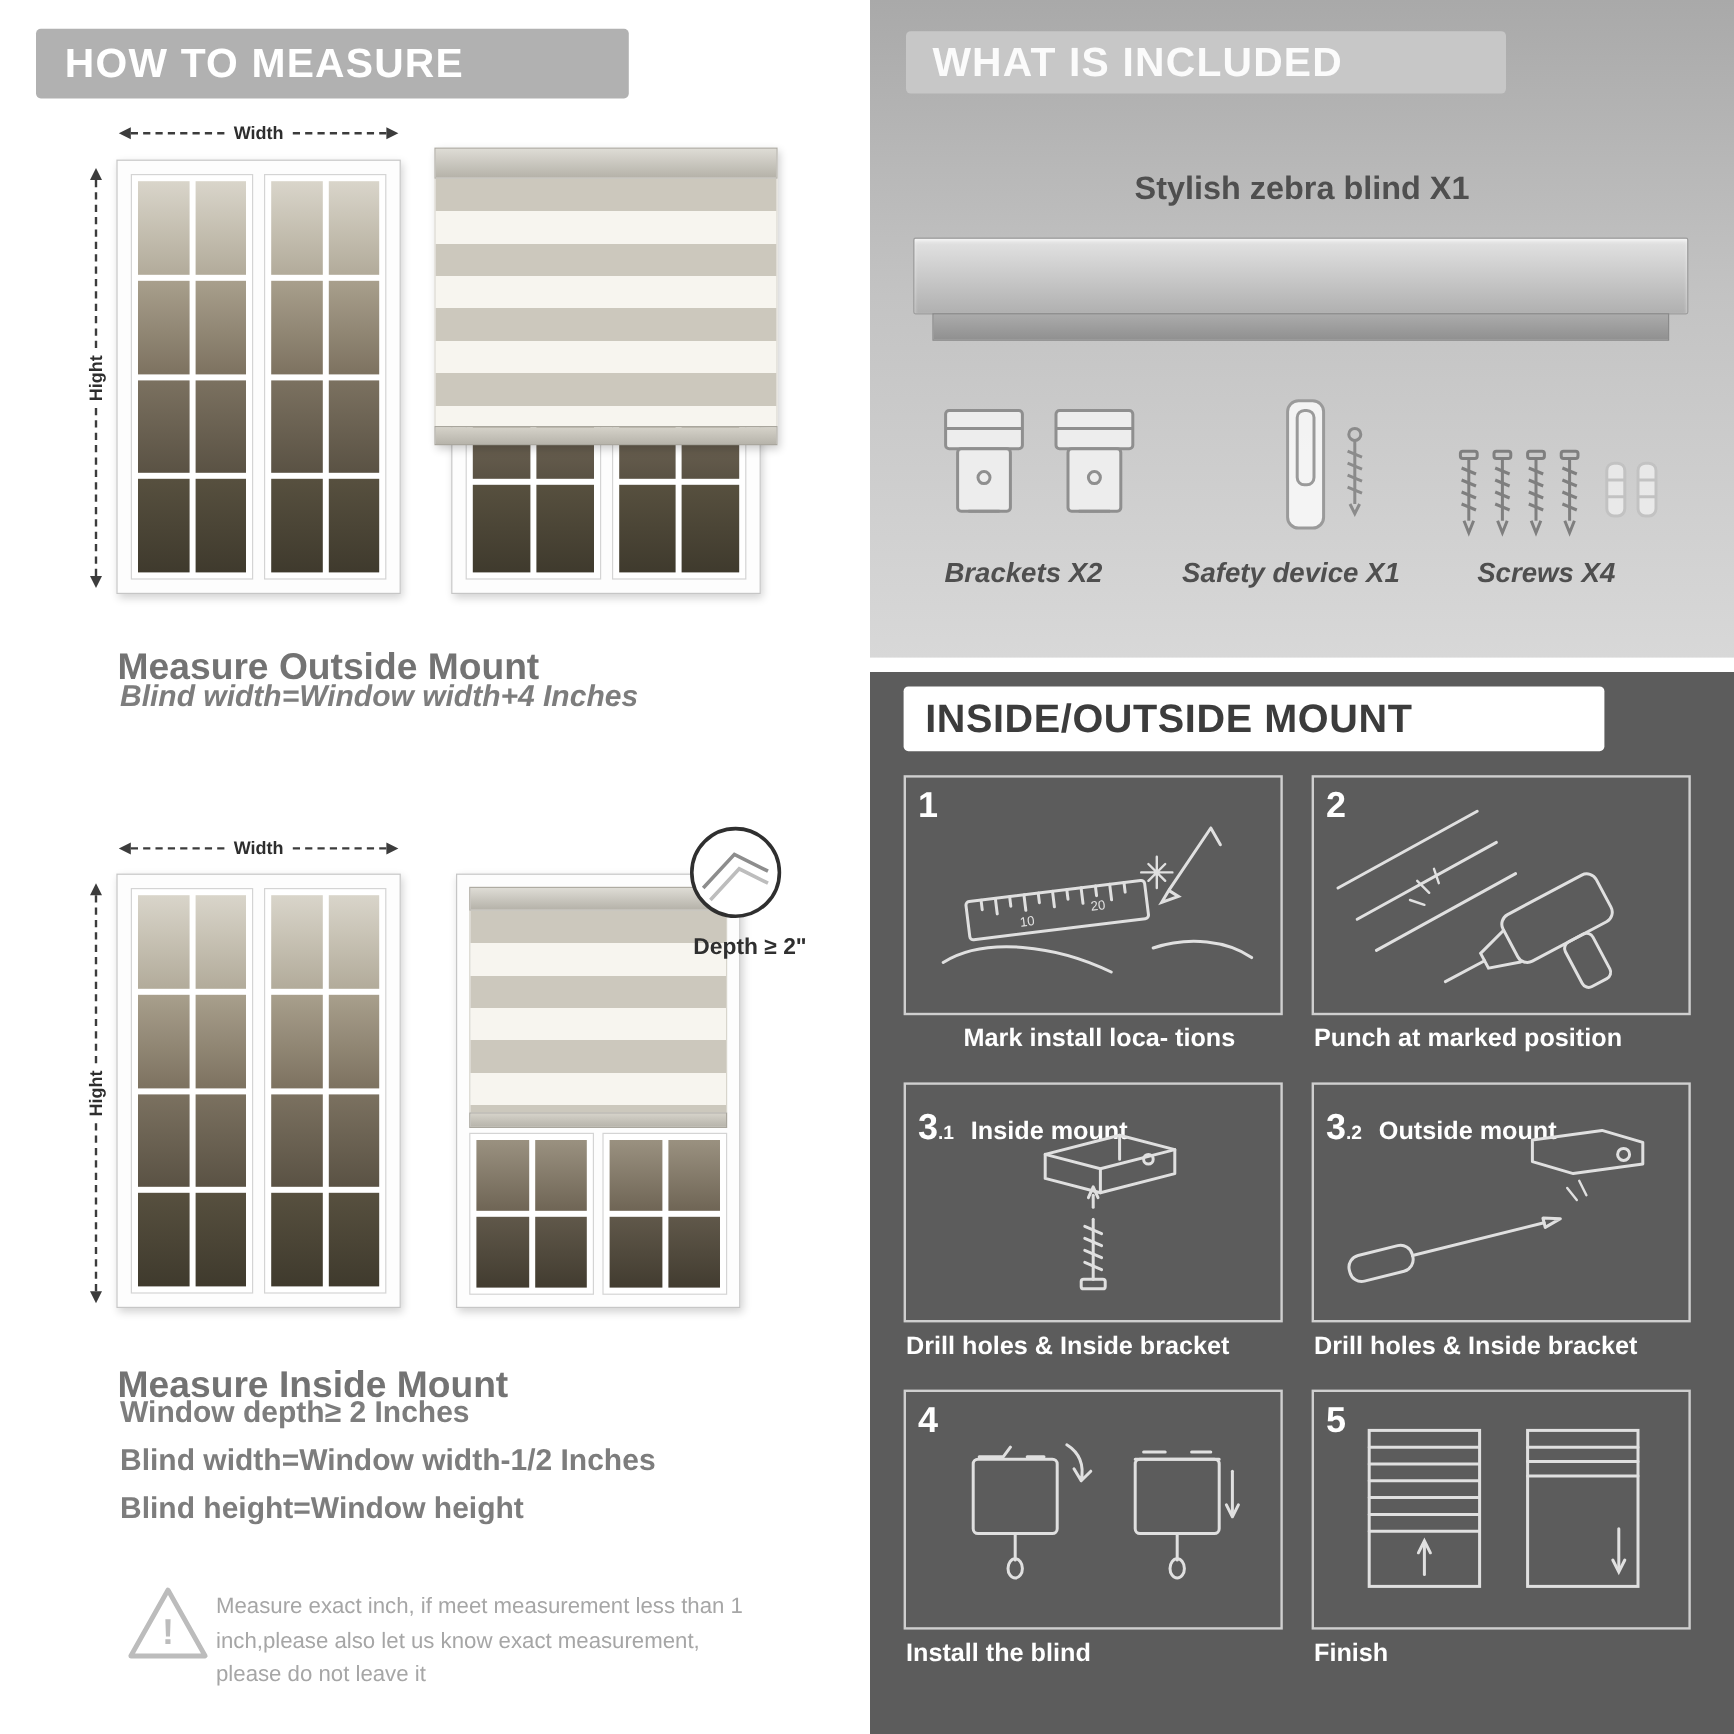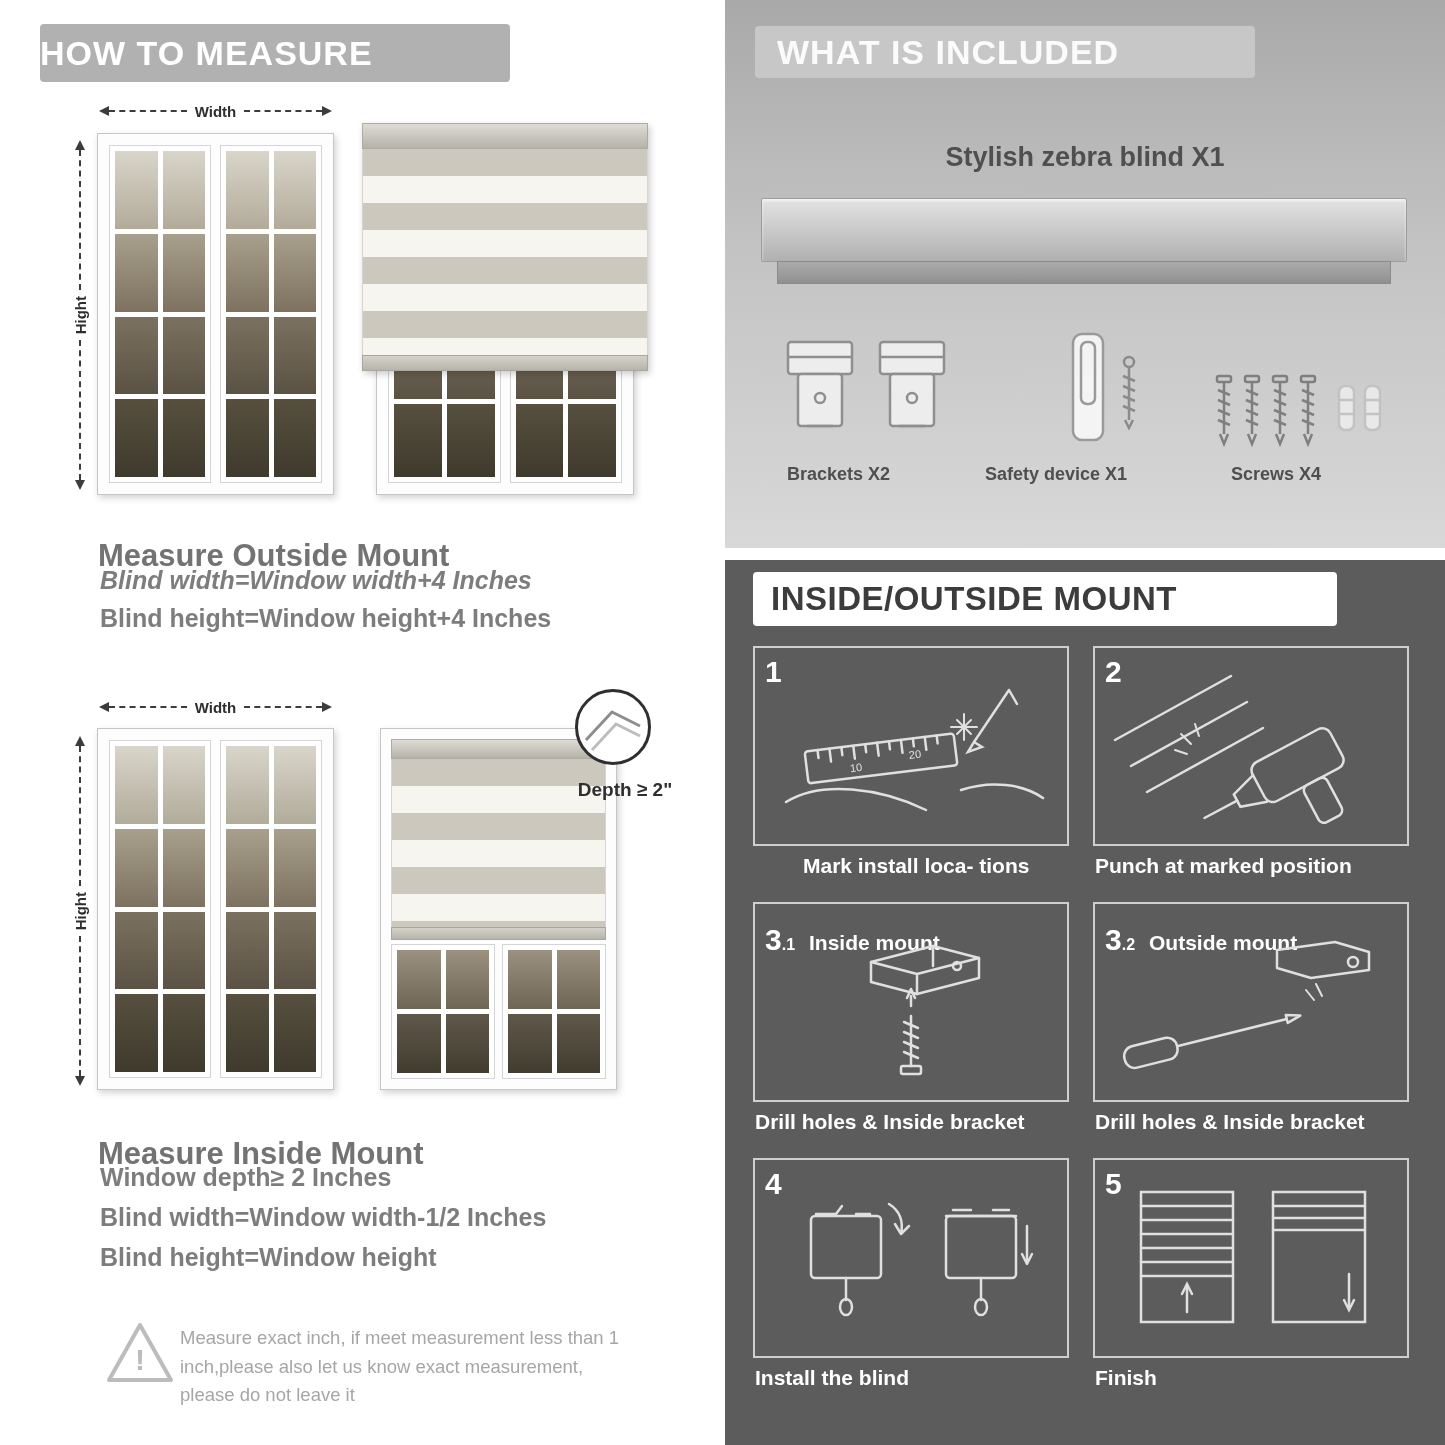--- a/index.html
+++ b/index.html
@@ -1,22 +1,22 @@
 <!DOCTYPE html>
 <html><head>
 <meta charset="utf-8">
 <style>
   html,body{margin:0;padding:0;background:#fff;}
   .canvas{position:relative;width:1445px;height:1445px;background:#fff;overflow:hidden;
           font-family:"Liberation Sans",sans-serif;}
 
   
   .left-header{position:absolute;left:30px;top:24px;width:470px;height:58px;background:#b1b1b1;
-    border-radius:4px;color:#fff;font-size:34px;font-weight:bold;line-height:58px;
-    letter-spacing:1px;margin-left:10px;}
+    border-radius:4px;color:#fff;font-size:34px;font-weight:bold;line-height:58px;padding-left:24px;
+    letter-spacing:1px;}
 
   .window{position:absolute;background:#fdfdfd;border:1px solid #c6c6c6;
     box-shadow:2px 3px 7px rgba(0,0,0,.18);padding:11px;display:flex;gap:9px;box-sizing:border-box;}
   .sash{flex:1;border:1px solid #d4d4d4;background:#fff;padding:5px;display:grid;
     grid-template-columns:1fr 1fr;grid-auto-rows:1fr;gap:5px;box-sizing:border-box;}
   .pane{min-height:0;}
   .sash .pane:nth-child(-n+2){background:linear-gradient(180deg,#d9d5ca,#b2ab9a);}
   .sash .pane:nth-child(n+3):nth-child(-n+4){background:linear-gradient(180deg,#a89f8c,#7d7260);}
   .sash .pane:nth-child(n+5):nth-child(-n+6){background:linear-gradient(180deg,#7b7160,#5a5244);}
   .sash .pane:nth-child(n+7){background:linear-gradient(180deg,#57503f,#3f3a2d);}
@@ -60,21 +60,21 @@
   .included-header{position:absolute;left:30px;top:26px;width:478px;height:52px;background:#c7c7c7;
     border-radius:4px;color:#fbfbfb;font-size:34px;font-weight:bold;line-height:52px;padding-left:22px;
     letter-spacing:1px;}
   .product-label{position:absolute;left:0;top:142px;width:100%;text-align:center;
     font-size:27px;font-weight:bold;color:#4f4f4f;}
   .cassette-big{position:absolute;left:36px;top:198px;width:646px;height:64px;border-radius:2px;
     background:linear-gradient(180deg,#e3e3e3 0%,#c7c7c7 55%,#b0b0b0 100%);
     border:1px solid #9d9d9d;box-shadow:inset 0 2px 3px rgba(255,255,255,.65);box-sizing:border-box;}
   .cassette-lip{position:absolute;left:52px;top:261px;width:614px;height:23px;
     background:linear-gradient(180deg,#ababab,#909090);border:1px solid #8a8a8a;box-sizing:border-box;}
-  .item-label{position:absolute;top:464px;font-size:18px;font-weight:bold;color:#4f4f4f;}
+  .item-label{position:absolute;top:464px;font-size:23px;font-weight:bold;color:#4f4f4f;font-style:italic;}
 
   
   .mount{position:absolute;left:725px;top:560px;width:720px;height:885px;background:#5c5c5c;}
   .mount-header{position:absolute;left:28px;top:12px;width:566px;height:54px;background:#fff;
     border-radius:4px;color:#3c3c3c;font-size:33px;font-weight:bold;line-height:54px;padding-left:18px;
     letter-spacing:.5px;}
   .cell{position:absolute;width:316px;height:200px;border:2px solid #cfcfcf;box-sizing:border-box;}
   .cellhead{position:absolute;top:7px;left:10px;color:#fff;font-weight:bold;display:flex;
     align-items:baseline;}
   .cellhead .num{font-size:30px;}
@@ -153,21 +153,20 @@
     </div>
     <div style="position:absolute;left:0;top:0;width:286px;box-shadow:2px 3px 7px rgba(0,0,0,.2);">
       <div class="cassette" style="height:26px;"></div>
       <div class="stripes" style="height:206px;"></div>
       <div class="bottomrail" style="height:16px;"></div>
     </div>
   </div>
 
   <div class="m-title" style="left:98px;top:514px;">Measure Outside Mount</div>
   <div class="m-rule" style="left:100px;top:566px;font-style:italic;">Blind width=Window width+4 Inches</div>
-  <div class="m-rule" style="left:100px;top:604px;">Blind height=Window height+4 Inches</div>
 
   <div class="harrow" style="left:99px;top:699px;width:233px;">
     <span class="ah l"></span>
     <span class="dash"></span>
     <span class="lbl">Width</span>
     <span class="dash"></span>
     <span class="ah r"></span>
   </div>
   <div class="varrow" style="left:72px;top:736px;height:350px;">
     <span class="av u"></span>

